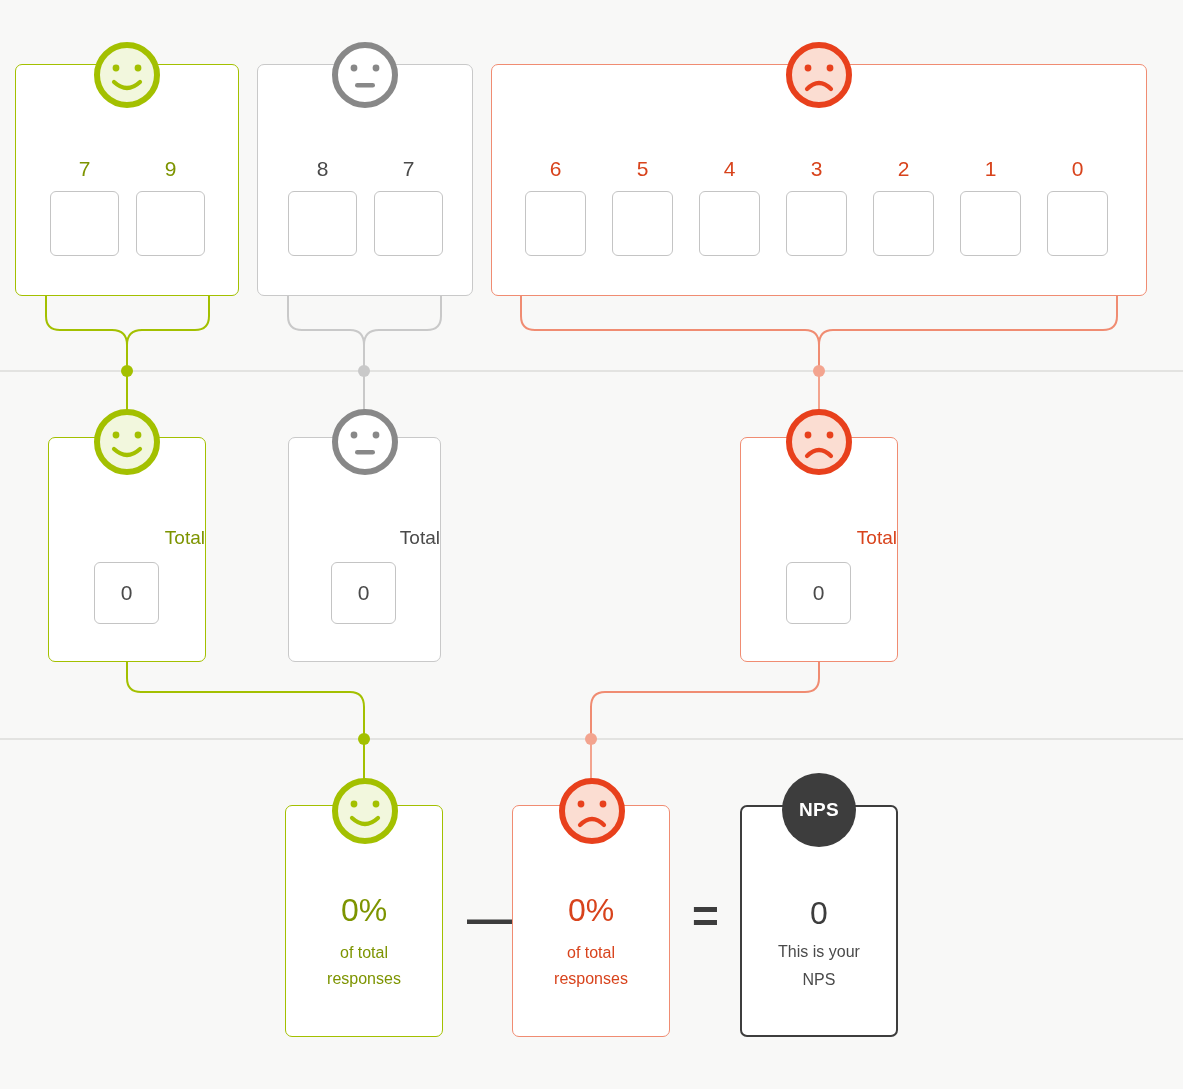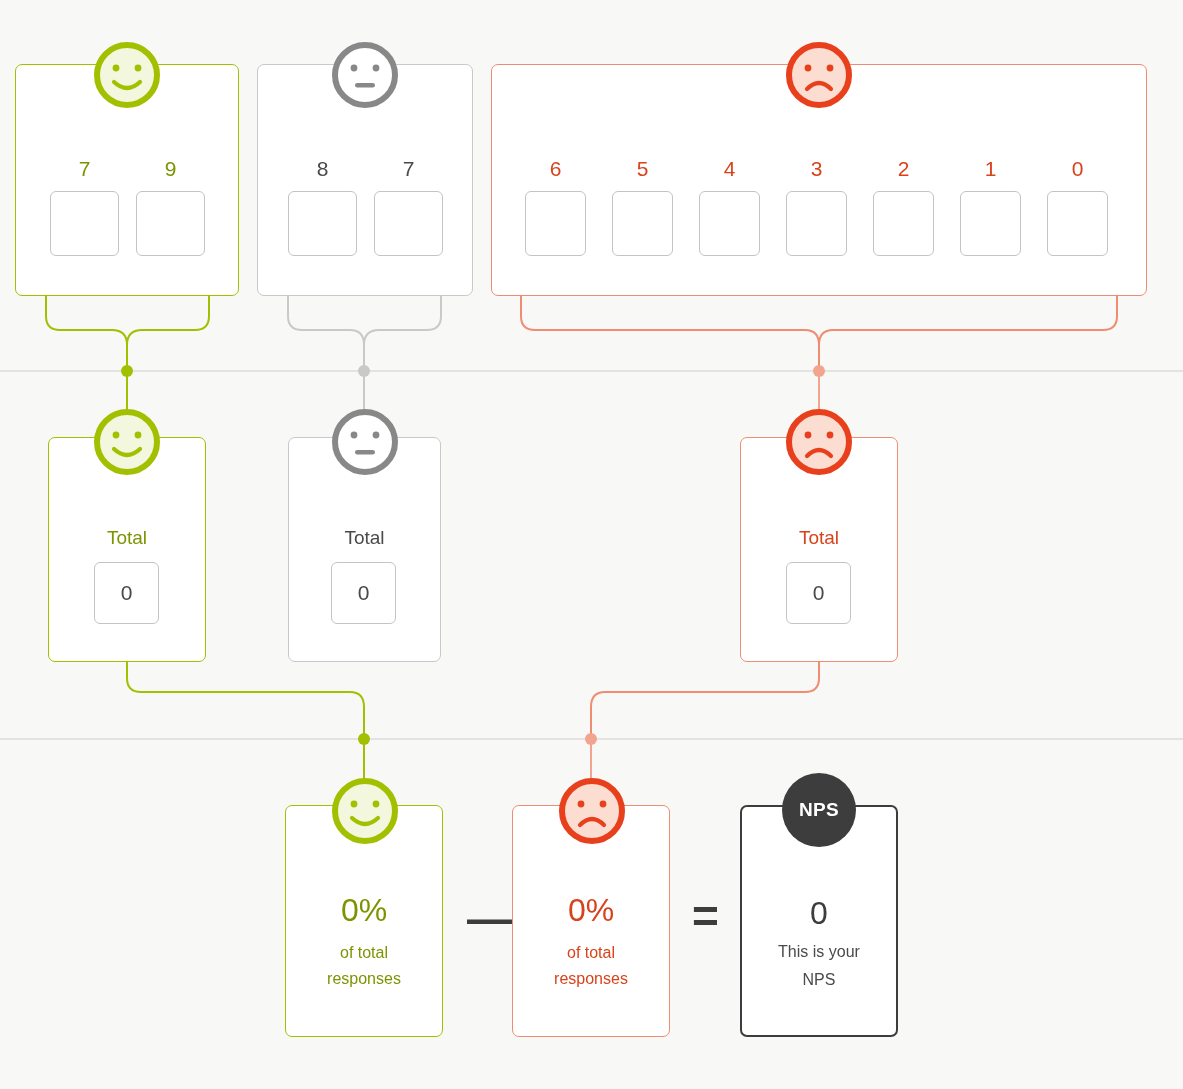--- a/index.html
+++ b/index.html
@@ -76,21 +76,21 @@
     background: #fff;
     border: 1.3px solid #c4c4c4;
     border-radius: 6px;
   }
   .cellbox.narrow { width: 61px; }
 
   
   .totlabel {
     position: absolute;
     width: 100%;
-    text-align: center;
+    text-align: right;
     font-size: 19px;
   }
   .totlabel.green { color: #7d9400; }
   .totlabel.gray  { color: #4a4a4a; }
   .totlabel.red   { color: #d8431c; }
   .totfield {
     position: absolute;
     width: 65px;
     height: 62px;
     box-sizing: border-box;

